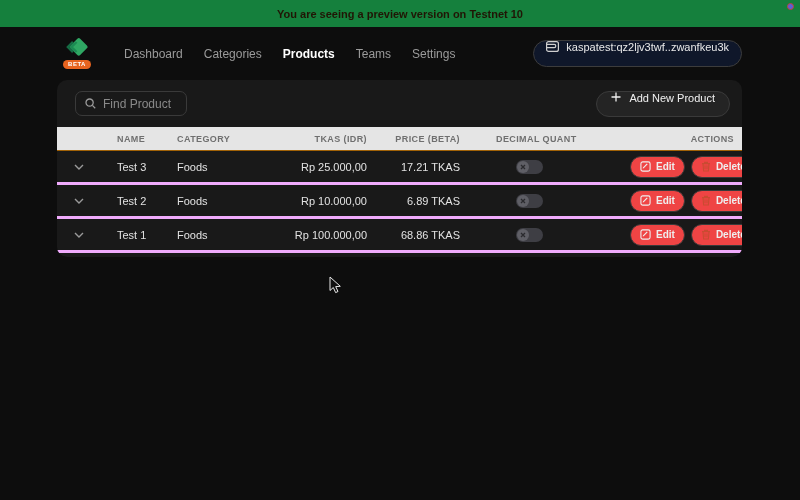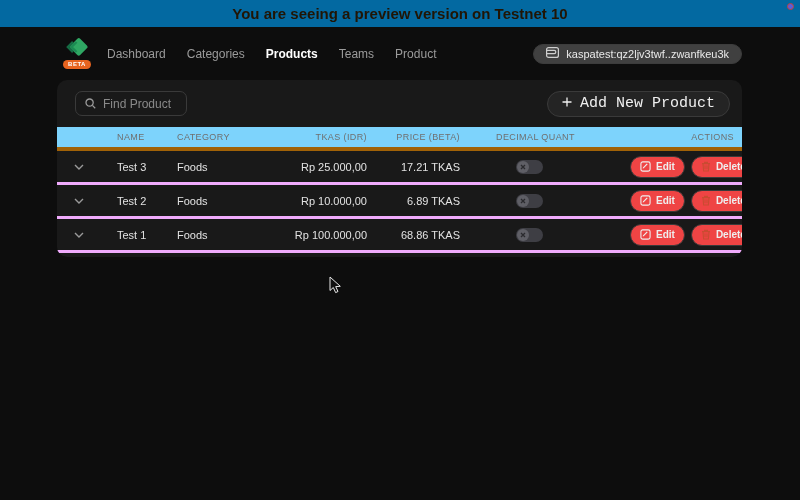--- a/index.html
+++ b/index.html
@@ -7,46 +7,46 @@
   body {
     background:#0D0D0D;
     font-family:"Liberation Sans","DejaVu Sans",sans-serif;
     position:relative;
     -webkit-font-smoothing:antialiased;
   }
 
   
   .banner {
     position:absolute; top:0; left:0; right:0; height:27px;
-    background:#0369a1;
+    background:#15803d;
     display:flex; align-items:center; justify-content:center;
-    font-size:15px; font-weight:700; color:#211505;
+    font-size:11px; font-weight:700; color:#211505;
   }
   .rec-dot {
     position:absolute; top:3px; right:6px; width:7px; height:7px;
     border-radius:50%; background:#5E5ED8; border:1px solid #C04438;
   }
 
   
   .navbar {
     position:absolute; top:27px; left:0; right:0; height:53px;
     display:flex; align-items:center; padding:0 58px 0 57px;
   }
   .logo { display:flex; flex-direction:column; align-items:center; width:40px; cursor:pointer; }
   .beta-badge {
     font-size:6px; font-weight:700; color:#fff; background:#E8641F;
     border-radius:6px; padding:1px 5px; margin-top:-5px; letter-spacing:.5px; line-height:7px;
   }
-  .nav-items { display:flex; gap:21px; margin-left:10px; font-size:12px; color:#9B9B9B; }
+  .nav-items { display:flex; gap:21px; margin-left:27px; font-size:12px; color:#9B9B9B; }
   .nav-item { cursor:pointer; }
   .nav-item.active { color:#FFFFFF; font-weight:700; }
   .wallet-btn {
-    margin-left:auto; display:flex; align-items:center; gap:7px;
-    background:#404040; border:1px solid #3C3C3C; border-radius:15px;
-    height:20px; padding:0 12px; color:#E9E9E9; font-size:11px; cursor:pointer;
+    margin-left:auto; display:flex; gap:7px;
+    background:#0f172a; border:1px solid #3C3C3C; border-radius:15px;
+    height:27px; padding:0 12px; color:#E9E9E9; font-size:11px; cursor:pointer;
   }
 
   
   .panel {
     position:absolute; top:80px; left:57px; width:685px; height:177px;
     background:#191919; border-radius:10px; overflow:hidden;
   }
   .toolbar {
     height:47px; display:flex; align-items:center;
     justify-content:space-between; padding:0 12px 0 18px;
@@ -55,35 +55,35 @@
     display:flex; align-items:center; gap:7px; width:112px; height:25px;
     border:1px solid #3A3A3A; border-radius:7px; padding:0 9px;
   }
   .search-box input {
     background:transparent; border:none; outline:none;
     color:#DDDDDD; font-size:12px; width:100%;
     font-family:"Liberation Sans","DejaVu Sans",sans-serif;
   }
   .search-box input::placeholder { color:#8A8A8A; }
   .add-btn {
-    display:flex; align-items:center; gap:8px; height:26px; padding:0 14px;
+    display:flex; gap:8px; height:26px; padding:0 14px;
     background:#242424; border:1px solid #3A3A3A; border-radius:14px;
-    color:#F0F0F0; font-size:15px; cursor:pointer;
-    font-family:Liberation Mono, monospace;
+    color:#F0F0F0; font-size:11px; cursor:pointer;
+    font-family:Liberation Sans, sans-serif;
   }
 
   
   .thead, .trow {
     display:grid;
     grid-template-columns:44px 76px 100px 90px 93px 170px 1fr;
     align-items:center;
   }
   .thead {
-    height:24px; background:#7dd3fc; border-bottom:4px solid #a16207;
-    color:#6F6F6F; font-size:9px; letter-spacing:.4px; font-weight:400;
+    height:24px; background:#e5e5e5; border-bottom:1px solid #a16207;
+    color:#6F6F6F; font-size:9px; letter-spacing:.4px; font-weight:700;
   }
   .trow {
     height:34px; border-bottom:3px solid #f0abfc;
     font-size:11px; color:#E2E2E2;
   }
   .cell { display:flex; align-items:center; }
   .c-pad  { padding-left:16px; }
   .c-num  { justify-content:flex-end; }
   .h-dec  { padding-left:36px; }
   .c-dec  { padding-left:56px; }
@@ -126,21 +126,21 @@
       </svg>
     </span>
     <span class="beta-badge">BETA</span>
   </div>
 
   <nav class="nav-items">
     <span class="nav-item">Dashboard</span>
     <span class="nav-item">Categories</span>
     <span class="nav-item active">Products</span>
     <span class="nav-item">Teams</span>
-    <span class="nav-item">Product</span>
+    <span class="nav-item">Settings</span>
   </nav>
 
   <button class="wallet-btn">
     <span>
       <svg width="13" height="11" viewBox="0 0 13 11">
         <rect x="0.6" y="0.6" width="11.8" height="9.8" rx="2" fill="none" stroke="#CFCFCF" stroke-width="1.2"></rect>
         <path d="M0.6 3.4 H8.2 a1.6 1.6 0 0 1 0 3.2 H0.6" fill="none" stroke="#CFCFCF" stroke-width="1.2"></path>
       </svg>
     </span>
     <span>kaspatest:qz2ljv3twf..zwanfkeu3k</span>

